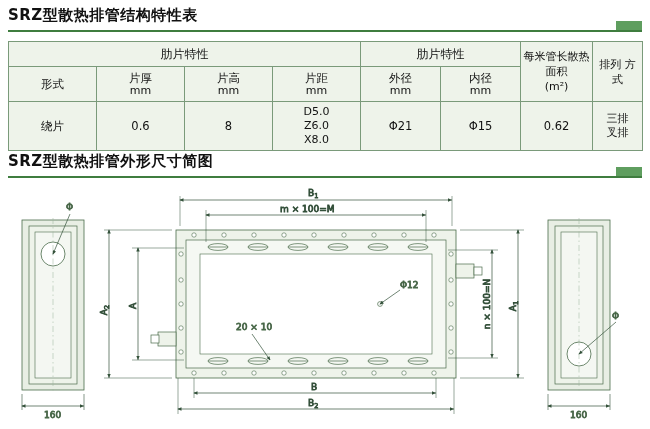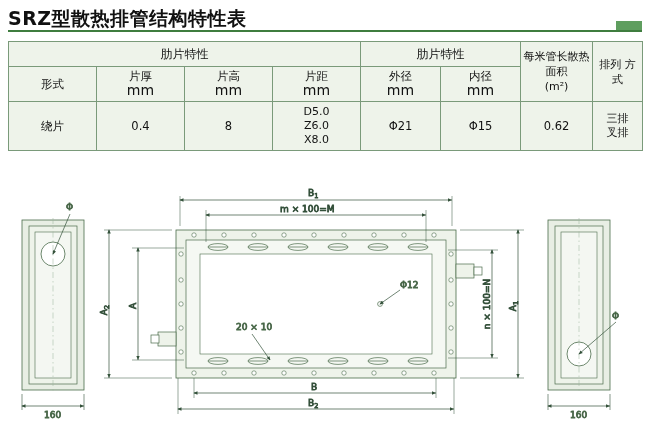--- a/index.html
+++ b/index.html
@@ -25,21 +25,21 @@
   .sec-head {
     position: absolute;
     left: 8px;
     width: 634px;
     height: 26px;
   }
   .sec-head .title {
     position: absolute;
     left: 0;
     top: 0;
-    font-size: 19px;
+    font-size: 15px;
     font-weight: bold;
     letter-spacing: 0.5px;
     color: #111;
     white-space: nowrap;
   }
   .sec-head .rule {
     position: absolute;
     left: 0;
     bottom: 0;
     width: 634px;
@@ -83,21 +83,21 @@
   }
   table.spec .grp {
     height: 20px;
     font-size: 12px;
   }
   table.spec .hdr {
     height: 30px;
     text-align: center;
   }
   table.spec .hdr .unit {
-    font-size: 14px;
+    font-size: 11px;
     display: block;
     line-height: 1.1;
   }
   table.spec .val {
     height: 44px;
   }
   .multi {
     line-height: 1.25;
     font-size: 11px;
   }
@@ -175,39 +175,44 @@
             <span>外径</span>
             <span class="unit">mm</span>
           </td>
           <td class="hdr">
             <span>内径</span>
             <span class="unit">mm</span>
           </td>
         </tr>
         <tr>
           <td class="val">绕片</td>
-          <td class="val">0.4</td>
+          <td class="val">0.6</td>
           <td class="val">8</td>
           <td class="val">
             <div class="multi">D5.0</div>
             <div class="multi">Z6.0</div>
             <div class="multi">X8.0</div>
           </td>
           <td class="val">Φ21</td>
           <td class="val">Φ15</td>
           <td class="val">0.62</td>
           <td class="val">
             <div class="multi">三排</div>
             <div class="multi">叉排</div>
           </td>
         </tr>
       </tbody>
     </table>
   </div>
 
+  <div class="sec-head" id="sec2">
+    <div class="title">SRZ型散热排管外形尺寸简图</div>
+    <div class="rule"></div>
+    <div class="tab"></div>
+  </div>
 
   <div class="draw">
     <svg width="634" height="240" viewBox="0 0 634 240" xmlns="http://www.w3.org/2000/svg">
 
       <defs>
         <marker id="ar" markerWidth="7" markerHeight="7" refX="6" refY="2.5" orient="auto">
           <path d="M0,0 L6,2.5 L0,5 z" fill="#33513a"></path>
         </marker>
         <marker id="arS" markerWidth="7" markerHeight="7" refX="1" refY="2.5" orient="auto">
           <path d="M6,0 L0,2.5 L6,5 z" fill="#33513a"></path>

